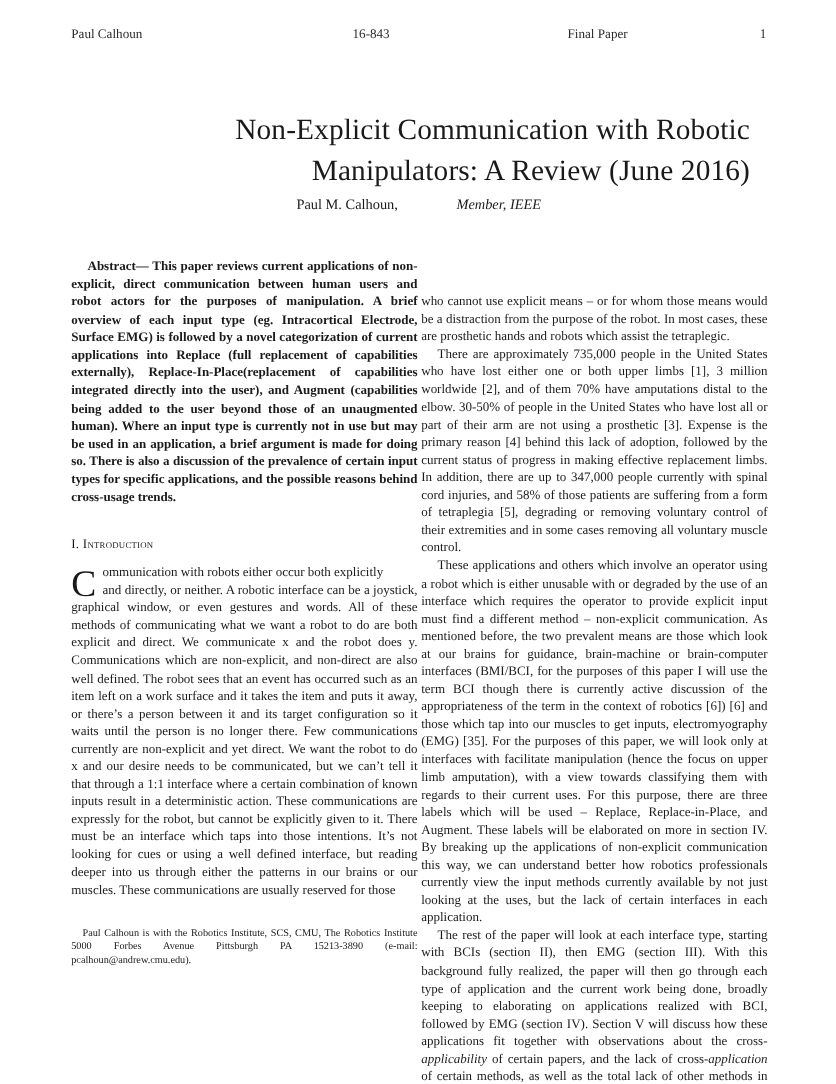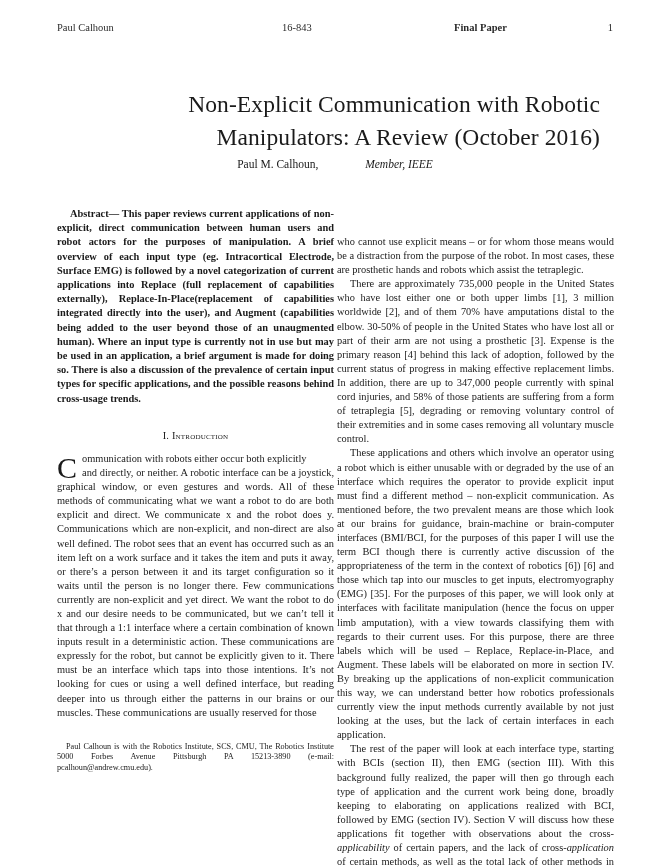--- a/index.html
+++ b/index.html
@@ -29,21 +29,21 @@
     position: absolute;
     left: 57px;
     top: 22px;
     width: 556px;
     height: 14px;
     font-size: 10.5px;
     color: #2b2b2b;
   }
   .running-head .rh-left   { position: absolute; left: 0;     top: 0; }
   .running-head .rh-center { position: absolute; left: 225px; top: 0; }
-  .running-head .rh-right  { position: absolute; left: 397px; top: 0; font-weight: bold; }
+  .running-head .rh-right  { position: absolute; left: 397px; top: 0; }
   .running-head .rh-page   { position: absolute; right: 0;    top: 0; }
 
   
   .title {
     position: absolute;
     left: 70px;
     top: 72px;
     width: 530px;
     text-align: right;
     font-size: 23.5px;
@@ -84,21 +84,21 @@
     text-align: justify;
     text-indent: 13px;
     margin: 0;
     line-height: 14.2px;
   }
   .abstract .lead {
     font-weight: bold;
   }
 
   .sec-head {
-    text-align: center;
+    text-align: left;
     margin: 23px 0 9px 0;
     font-size: 10.4px;
     font-variant: small-caps;
     text-indent: 0;
     letter-spacing: 0.2px;
   }
   .sec-head .num { font-variant: normal; }
 
   
   .dropcap-para {
@@ -139,21 +139,21 @@
 
   <div class="running-head">
     <span class="rh-left">Paul Calhoun</span>
     <span class="rh-center">16-843</span>
     <span class="rh-right">Final Paper</span>
     <span class="rh-page">1</span>
   </div>
 
   <h1 class="title">
     <span>Non-Explicit Communication with Robotic</span><br>
-    <span>Manipulators: A Review (October 2016)</span>
+    <span>Manipulators: A Review (June 2016)</span>
   </h1>
 
   <div class="authors">
     <span>Paul M. Calhoun,</span>
     <span class="am">Member, IEEE</span>
   </div>
 
   <div class="col col-left">
 
     <p class="abstract">

